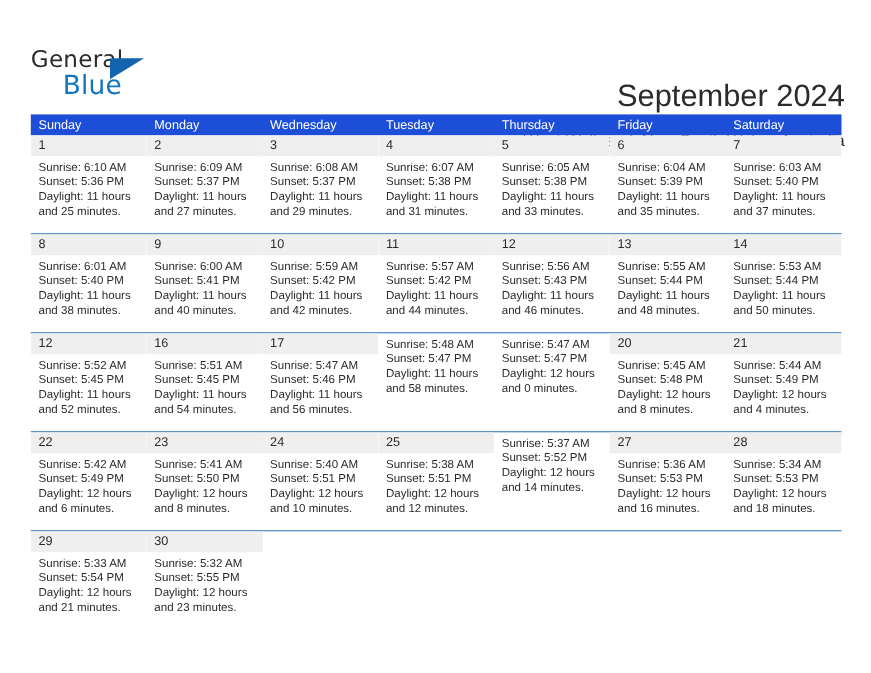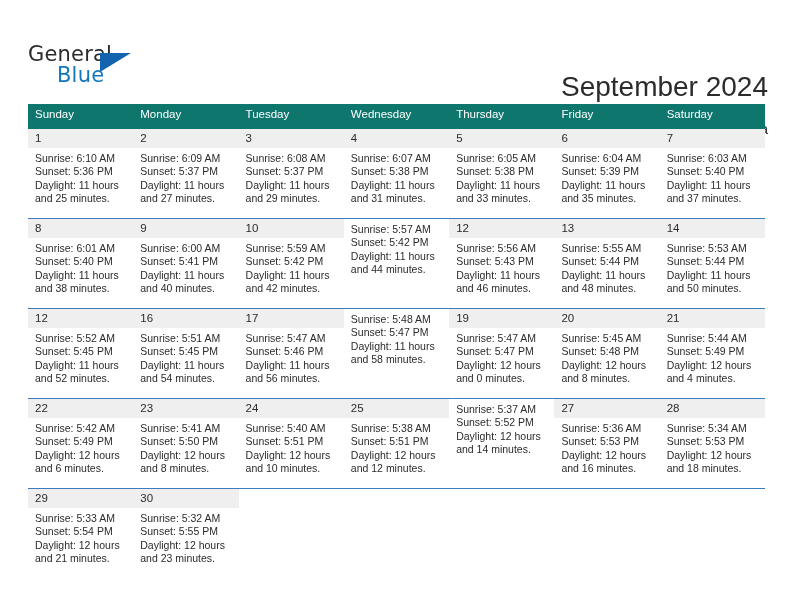--- a/index.html
+++ b/index.html
@@ -44,21 +44,21 @@
     font-size: 21px;
     letter-spacing: 0.2px;
     color: #2b2b2b;
     font-family: "DejaVu Sans", sans-serif;
     font-weight: 400;
   }
   .brand-blue {
     position: absolute;
     left: 29px;
     top: 21px;
-    font-size: 21px;
+    font-size: 24px;
     letter-spacing: 0.2px;
     color: #1277bd;
     font-family: "DejaVu Sans", sans-serif;
     font-weight: 400;
   }
   .brand-triangle {
     position: absolute;
     left: 72px;
     top: 11px;
     width: 0;
@@ -94,22 +94,22 @@
 
   
   .calendar {
     position: absolute;
     left: 28px;
     top: 104px;
     width: 737px;
   }
   .dow-row {
     display: flex;
-    background: #0f766e;
-    height: 25px;
+    background: #1d4ed8;
+    height: 19px;
   }
   .dow {
     flex: 1 1 0;
     box-sizing: border-box;
     color: #ffffff;
     font-size: 11.5px;
     line-height: 21px;
     padding-left: 7px;
     white-space: nowrap;
     font-family: "Liberation Sans", sans-serif;
@@ -171,22 +171,22 @@
       <div class="month-title">September 2024</div>
       <div class="location">West Wallsend, New South Wales, Australia</div>
     </div>
 
   </div>
 
   <div class="calendar">
     <div class="dow-row">
       <div class="dow">Sunday</div>
       <div class="dow">Monday</div>
+      <div class="dow">Wednesday</div>
       <div class="dow">Tuesday</div>
-      <div class="dow">Wednesday</div>
       <div class="dow">Thursday</div>
       <div class="dow">Friday</div>
       <div class="dow">Saturday</div>
     </div>
     <div id="weeks-container">
         <div class="week">
           <div class="cell filled">
             <div class="daynum-bar">
               <div class="daynum">1</div>
             </div>
@@ -292,20 +292,23 @@
               <div class="daynum">10</div>
             </div>
             <div class="lines">
               <div class="line">Sunrise: 5:59 AM</div>
               <div class="line">Sunset: 5:42 PM</div>
               <div class="line">Daylight: 11 hours</div>
               <div class="line">and 42 minutes.</div>
             </div>
           </div>
           <div class="cell filled">
+            <div class="daynum-bar">
+              <div class="daynum">11</div>
+            </div>
             <div class="lines">
               <div class="line">Sunrise: 5:57 AM</div>
               <div class="line">Sunset: 5:42 PM</div>
               <div class="line">Daylight: 11 hours</div>
               <div class="line">and 44 minutes.</div>
             </div>
           </div>
           <div class="cell filled">
             <div class="daynum-bar">
               <div class="daynum">12</div>
@@ -376,23 +379,20 @@
           </div>
           <div class="cell filled">
             <div class="lines">
               <div class="line">Sunrise: 5:48 AM</div>
               <div class="line">Sunset: 5:47 PM</div>
               <div class="line">Daylight: 11 hours</div>
               <div class="line">and 58 minutes.</div>
             </div>
           </div>
           <div class="cell filled">
-            <div class="daynum-bar">
-              <div class="daynum">19</div>
-            </div>
             <div class="lines">
               <div class="line">Sunrise: 5:47 AM</div>
               <div class="line">Sunset: 5:47 PM</div>
               <div class="line">Daylight: 12 hours</div>
               <div class="line">and 0 minutes.</div>
             </div>
           </div>
           <div class="cell filled">
             <div class="daynum-bar">
               <div class="daynum">20</div>

